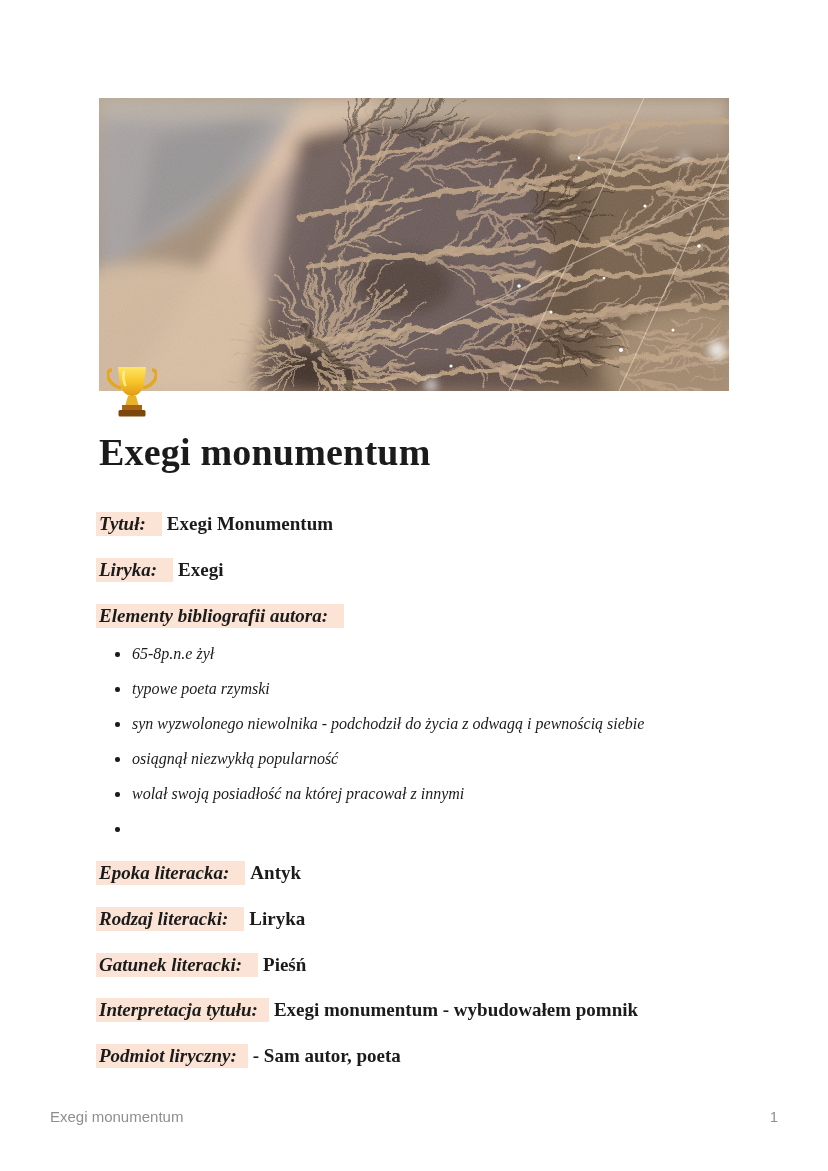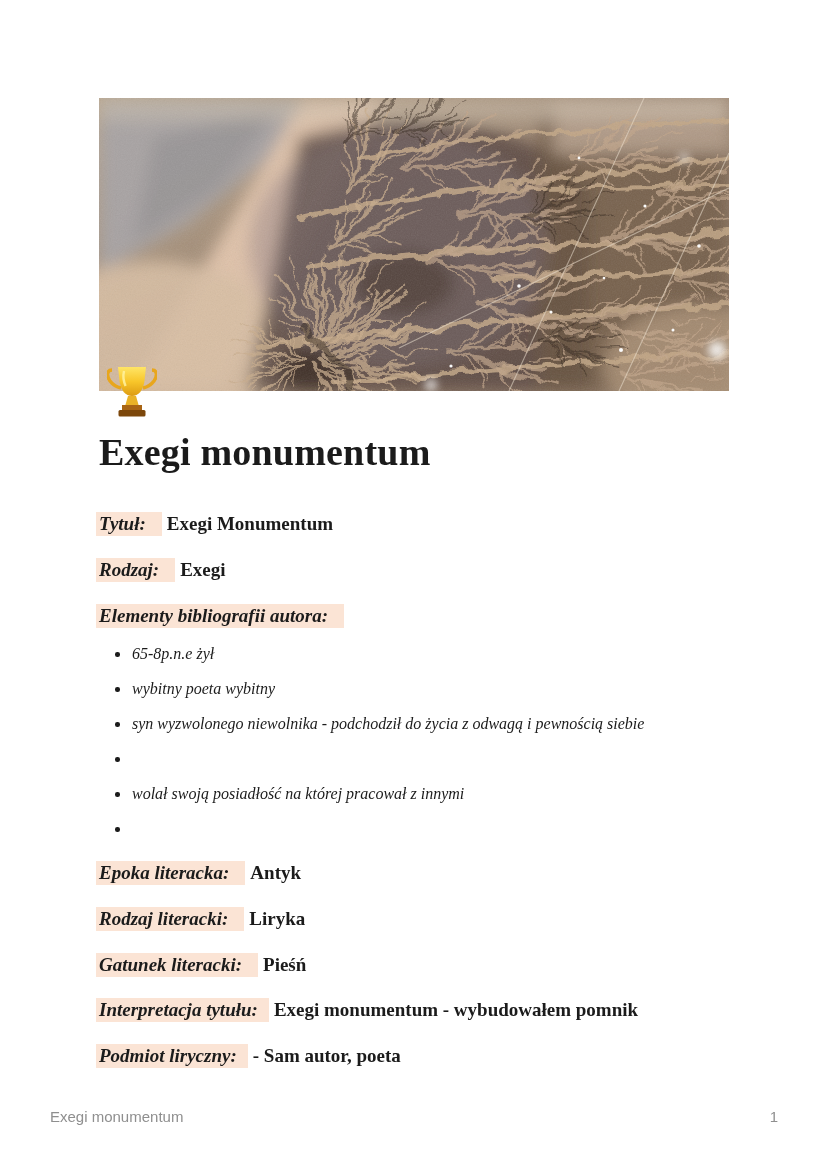--- a/index.html
+++ b/index.html
@@ -166,37 +166,37 @@
   <rect x="15" y="42" width="20" height="5" fill="#a86414"></rect>
   <rect x="11.5" y="47" width="27" height="6.5" rx="1.5" fill="#7c470b"></rect>
 </svg>
 
 <h1 class="page-title">Exegi monumentum</h1>
 
 <div class="field-row" style="top:511px">
   <span class="hl">Tytuł:</span><span class="fv">Exegi Monumentum</span>
 </div>
 <div class="field-row" style="top:557px">
-  <span class="hl">Rodzaj:</span><span class="fv">Exegi</span>
+  <span class="hl">Liryka:</span><span class="fv">Exegi</span>
 </div>
 <div class="field-row" style="top:603px">
   <span class="hl">Elementy bibliografii autora:</span><span class="fv"></span>
 </div>
 
 <div class="bullet-row" style="top:643px">
   <span class="dot"></span><span class="btext">65-8p.n.e żył</span>
 </div>
 <div class="bullet-row" style="top:678px">
-  <span class="dot"></span><span class="btext">wybitny poeta wybitny</span>
+  <span class="dot"></span><span class="btext">typowe poeta rzymski</span>
 </div>
 <div class="bullet-row" style="top:713px">
   <span class="dot"></span><span class="btext">syn wyzwolonego niewolnika - podchodził do życia z odwagą i pewnością siebie</span>
 </div>
 <div class="bullet-row" style="top:748px">
-  <span class="dot"></span>
+  <span class="dot"></span><span class="btext">osiągnął niezwykłą popularność</span>
 </div>
 <div class="bullet-row" style="top:783px">
   <span class="dot"></span><span class="btext">wolał swoją posiadłość na której pracował z innymi</span>
 </div>
 <div class="bullet-row" style="top:818px">
   <span class="dot"></span>
 </div>
 
 <div class="field-row" style="top:860px">
   <span class="hl">Epoka literacka:</span><span class="fv">Antyk</span>

